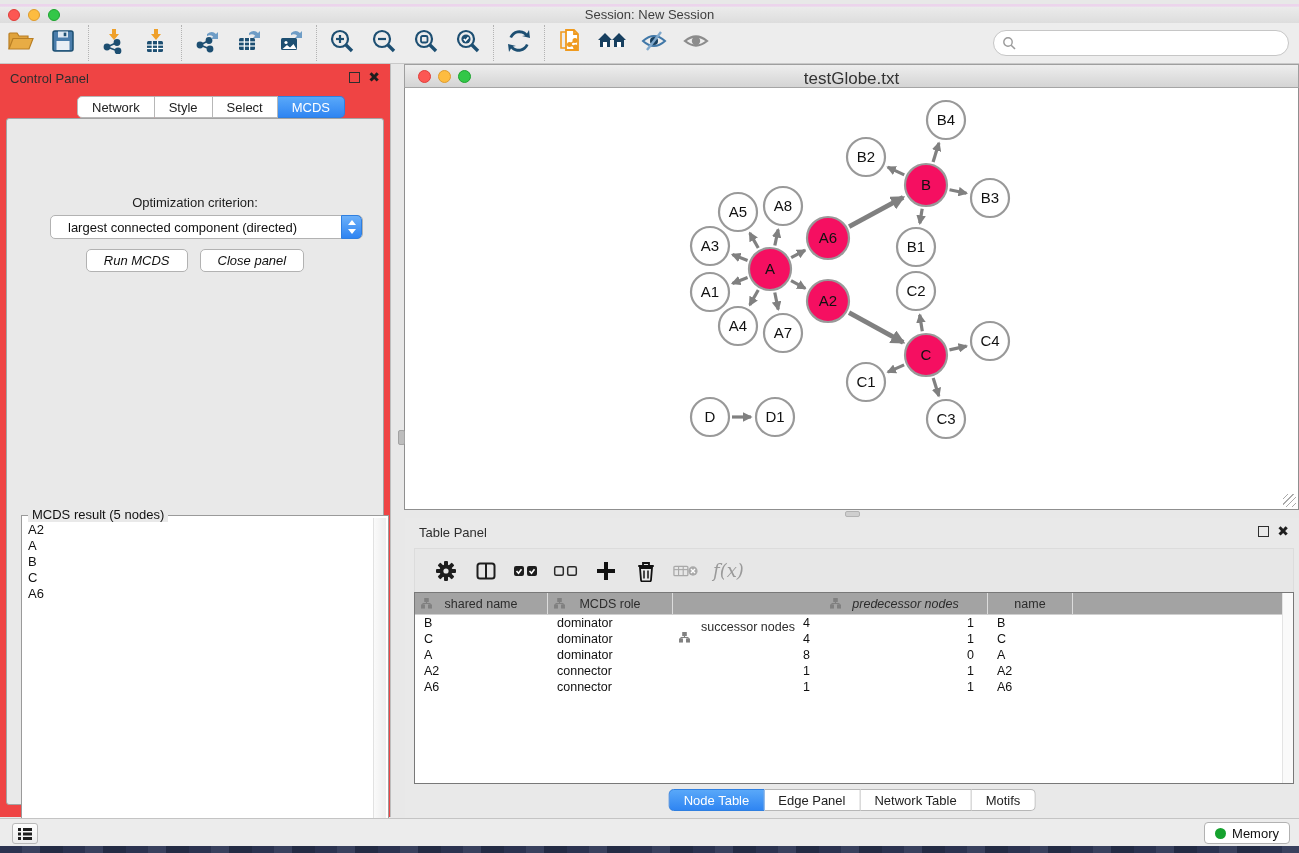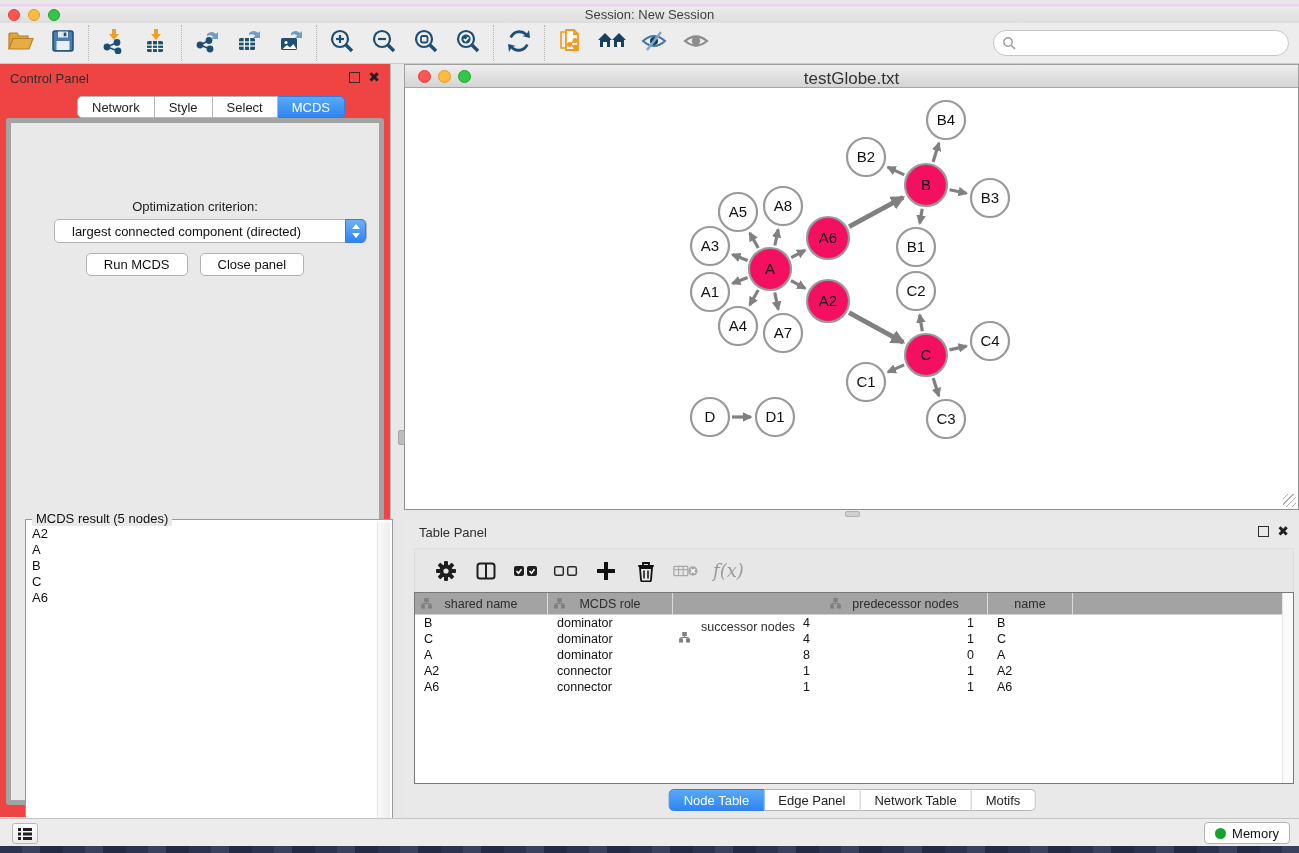--- a/index.html
+++ b/index.html
@@ -38,34 +38,34 @@
 
   .tabrow { position:absolute; display:flex; }
   .tab { height:22px; line-height:22px; padding:0 14px; font-size:13px; background:#fff;
     border:1px solid #b7b7b7; border-left:none; color:#222; }
   .tab:first-child { border-left:1px solid #b7b7b7; border-radius:5px 0 0 5px; }
   .tab:last-child { border-radius:0 5px 5px 0; }
   .tab.active { background:linear-gradient(#59a8f9,#2f85f2); color:#fff; border-color:#2f7fe0; }
   .cp-tabs { left:77px; top:32px; }
 
   .tab-content { position:absolute; left:6px; right:6px; top:54px; bottom:12px;
-    border:5px solid #a3a3a3; border-radius:3px; background:#e9e9e9; }
+    border:1px solid #a3a3a3; border-radius:3px; background:#e9e9e9; }
   .opt-label { position:absolute; left:0; right:0; top:76px; text-align:center; font-size:13px; color:#1c1c1c; }
   .combo { position:absolute; left:43px; top:96px; width:313px; height:24px; background:#fff;
     border:1px solid #b2b2b2; border-radius:5px; }
   .combo .val { position:absolute; left:17px; top:4px; font-size:13px; color:#111; }
   .combo .step { position:absolute; right:0; top:-1px; bottom:-1px; width:21px;
     background:linear-gradient(#6cb0f9,#2e84f2); border-radius:0 5px 5px 0; border:1px solid #2f7fe0; }
   .combo .step:before, .combo .step:after { content:""; position:absolute; left:6px; border-left:4px solid transparent;
     border-right:4px solid transparent; }
   .combo .step:before { top:4px; border-bottom:5px solid #fff; }
   .combo .step:after { bottom:4px; border-top:5px solid #fff; }
   .btnrow { position:absolute; left:0; right:0; top:130px; display:flex; justify-content:center; gap:12px; }
   .pushbtn { height:23px; padding:0 17px; font-size:13px; color:#111; background:#fff;
-    border:1px solid #b2b2b2; border-radius:5px; line-height:21px; }
+    border:1px solid #b2b2b2; border-radius:5px; line-height:21px;font-style:italic; }
 
   .groupbox { position:absolute; left:14px; top:396px; width:368px; height:338px;
     border:1px solid #9a9a9a; background:#fff; }
   .groupbox .gtitle { position:absolute; left:6px; top:-9px; background:#e9e9e9; padding:0 4px;
     font-size:13px; color:#111; }
   .mcds-list { position:absolute; left:2px; right:16px; top:6px; bottom:2px; overflow:hidden; }
   .mcds-list .item { font-size:13px; color:#111; padding-left:4px; line-height:16px; }
   .vscroll { position:absolute; right:2px; top:2px; bottom:2px; width:13px;
     background:linear-gradient(90deg,#fafafa,#ededed); border-left:1px solid #e2e2e2; }
 
@@ -548,21 +548,21 @@
                   <line x1="5.5" y1="3.5" x2="5.5" y2="5.5"></line>
                   <line x1="1.8" y1="5.5" x2="9.2" y2="5.5"></line>
                   <line x1="1.8" y1="5.5" x2="1.8" y2="7"></line>
                   <line x1="9.2" y1="5.5" x2="9.2" y2="7"></line>
                   <rect x="0.2" y="7" width="3.2" height="3" fill="#808080"></rect>
                   <rect x="7.6" y="7" width="3.2" height="3" fill="#808080"></rect>
                 </g>
               </svg></span>
             <span>successor nodes</span>
           </div>
-          <div class="th" style="width: 164px;">
+          <div class="th" style="width: 164px; font-style: italic;">
             <span class="fork"><svg width="11" height="11" viewBox="0 0 11 11">
                 <g stroke="#808080" stroke-width="1.1" fill="none">
                   <rect x="3.8" y="0.5" width="3.4" height="3" fill="#808080"></rect>
                   <line x1="5.5" y1="3.5" x2="5.5" y2="5.5"></line>
                   <line x1="1.8" y1="5.5" x2="9.2" y2="5.5"></line>
                   <line x1="1.8" y1="5.5" x2="1.8" y2="7"></line>
                   <line x1="9.2" y1="5.5" x2="9.2" y2="7"></line>
                   <rect x="0.2" y="7" width="3.2" height="3" fill="#808080"></rect>
                   <rect x="7.6" y="7" width="3.2" height="3" fill="#808080"></rect>
                 </g>

